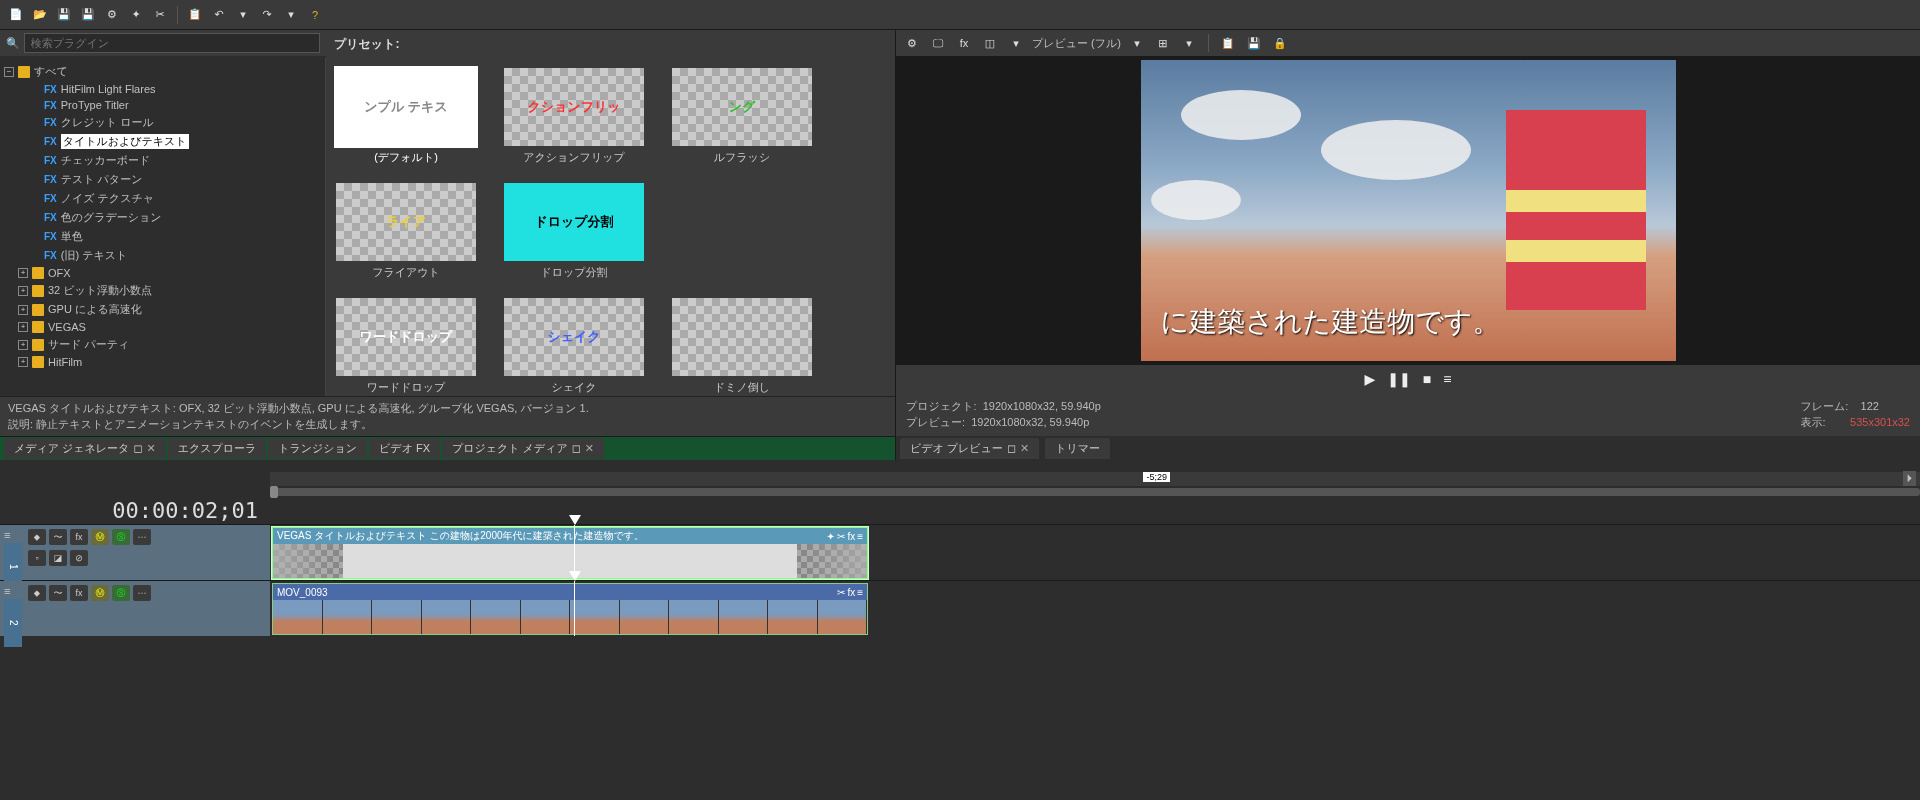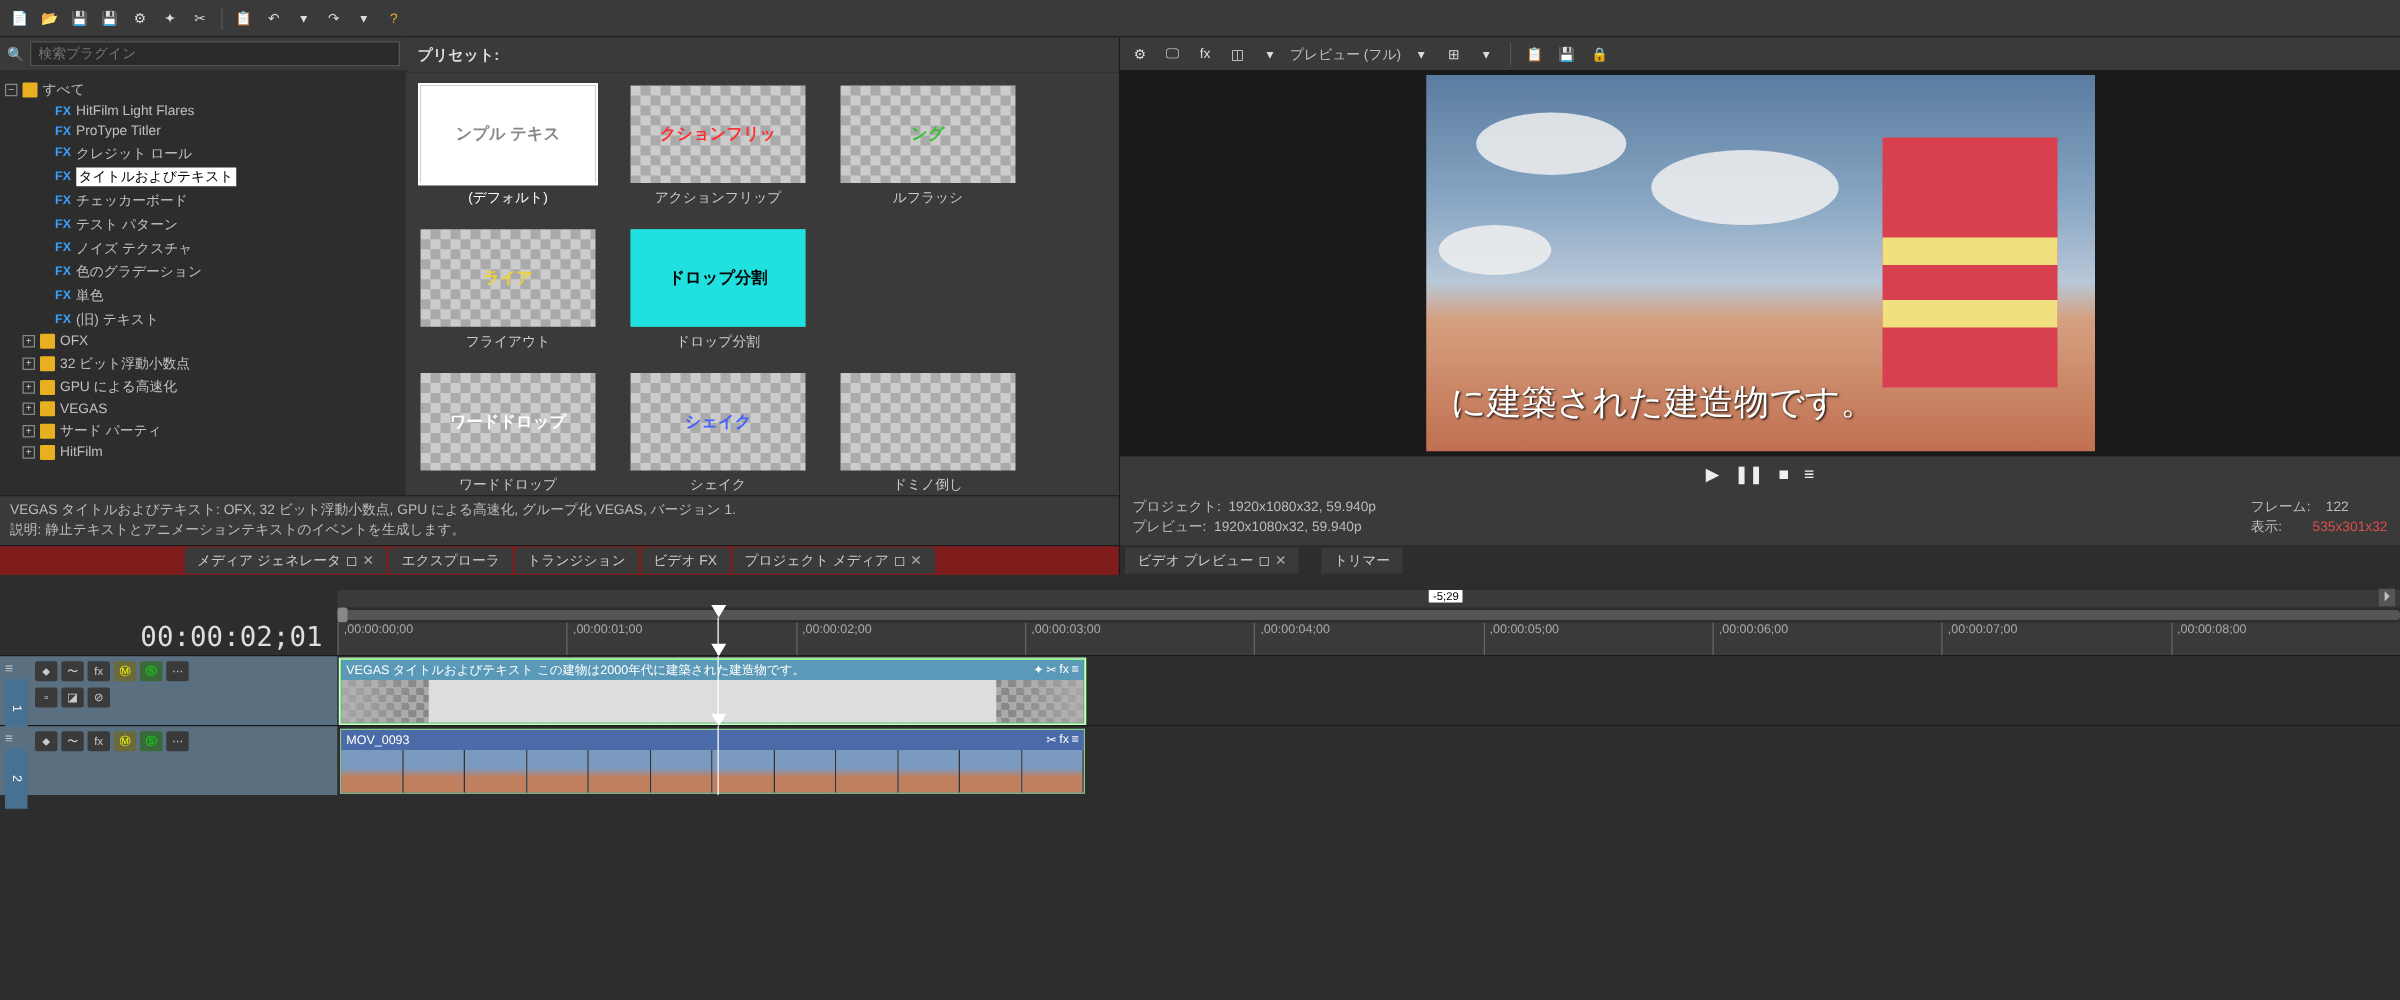--- a/index.html
+++ b/index.html
@@ -30,40 +30,40 @@
 .presets-grid { flex: 1; background: #3a3a3a; padding: 10px; overflow-y: auto; position: relative; }
 .preset-row { display: flex; gap: 28px; margin-bottom: 18px; }
 .preset-item { width: 140px; text-align: center; cursor: pointer; }
 .preset-thumb { width: 140px; height: 78px; background: repeating-conic-gradient(#aaa 0 25%, #ccc 0 50%) 0 0/16px 16px; display: flex; align-items: center; justify-content: center; font-size: 13px; font-weight: bold; position: relative; overflow: hidden; }
 .preset-item.sel .preset-thumb { background: #fff; outline: 2px solid #fff; }
 .preset-name { margin-top: 4px; font-size: 11px; color: #ccc; }
 .preset-item.sel .preset-name { color: #fff; }
 
 .desc-strip { background: #3a3a3a; padding: 4px 8px; font-size: 11px; color: #bbb; border-top: 1px solid #222; line-height: 1.4; }
 
-.tabs-row { height: 24px; background: #7f1d1d; display: flex; align-items: center; gap: 2px; padding: 0 4px; border-top: 1px solid #1a1a1a; justify-content: center; }
+.tabs-row { height: 24px; background: #14532d; display: flex; align-items: center; gap: 2px; padding: 0 4px; border-top: 1px solid #1a1a1a; }
 .tab { padding: 3px 10px; background: #3a3a3a; color: #ccc; cursor: pointer; font-size: 11px; border-radius: 2px 2px 0 0; display: flex; gap: 4px; align-items: center; }
 .tab-x { color: #aaa; cursor: pointer; }
 
 .preview-toolbar { height: 26px; background: #3a3a3a; display: flex; align-items: center; padding: 0 6px; gap: 6px; }
 .preview-area { flex: 1; background: #1a1a1a; display: flex; align-items: center; justify-content: center; position: relative; }
 .preview-frame { width: 535px; height: 301px; background: linear-gradient(180deg, #5a7ca0 0%, #8ba8c5 35%, #b8c8d8 55%, #d5a080 65%, #c07050 100%); position: relative; overflow: hidden; }
 .cloud { position: absolute; background: #f0f0f0; border-radius: 50%; opacity: 0.85; }
 .building { position: absolute; right: 10px; top: 30px; width: 220px; height: 240px; }
 .bld-main { position: absolute; right: 20px; top: 20px; width: 140px; height: 200px; background: #d84050; }
 .bld-trim { position: absolute; right: 20px; top: 100px; width: 140px; height: 22px; background: #f0e080; }
 .bld-trim2 { position: absolute; right: 20px; top: 150px; width: 140px; height: 22px; background: #f0e080; }
 .preview-text { position: absolute; bottom: 20px; left: 20px; font-size: 28px; color: #fff; font-weight: 500; text-shadow: 1px 1px 2px #000; text-align: right; }
 .playback-bar { height: 28px; background: #3a3a3a; display: flex; align-items: center; justify-content: center; gap: 12px; }
 .play-btn { color: #eee; cursor: pointer; font-size: 14px; }
 .info-strip { background: #3a3a3a; padding: 6px 10px; font-size: 11px; display: flex; justify-content: space-between; color: #bbb; }
 .info-left div, .info-right div { line-height: 1.4; }
 .info-red { color: #d85050; }
 
-.bottom-tabs { height: 24px; background: #2d2d2d; display: flex; align-items: center; gap: 18px; padding: 0 4px; }
+.bottom-tabs { height: 24px; background: #2d2d2d; display: flex; align-items: center; gap: 6px; padding: 0 4px; }
 
 .timeline { background: #2d2d2d; }
 .tl-marker-bar { height: 14px; position: relative; background: #3a3a3a; margin-left: 270px; margin-top: 12px; }
 .tl-marker { position: absolute; background: #fff; color: #000; font-size: 9px; padding: 0 3px; right: 750px; }
 .tl-scrub { height: 8px; background: #555; margin-left: 270px; border-radius: 3px; position: relative; margin-top: 2px; margin-bottom: 2px; }
 .tl-scrub-thumb { position: absolute; left: 0; top: -2px; width: 8px; height: 12px; background: #888; border-radius: 2px; }
 
 .tl-header { display: flex; height: 26px; }
 .tl-time-display { width: 270px; text-align: right; padding-right: 12px; font-size: 22px; color: #ddd; font-family: monospace; line-height: 26px; background: #2d2d2d; }
 .tl-ruler { flex: 1; background: #3a3a3a; position: relative; display: flex; }
@@ -334,32 +334,20 @@
 <div class="timeline">
   <div class="tl-marker-bar">
     <span class="tl-marker">-5;29</span>
     <span style="position:absolute;right:4px;top:-1px;background:#555;padding:1px 4px;cursor:pointer">⏵</span>
   </div>
   <div class="tl-scrub">
       <div class="tl-scrub-thumb"></div>
     </div>
   <div class="tl-header">
     <div class="tl-time-display">00:00:02;01</div>
-    <div class="tl-ruler tl-wrap" id="ruler">
-    <div class="tl-tick">,00:00:00;00</div>
-        <div class="tl-tick">,00:00:01;00</div>
-        <div class="tl-tick">,00:00:02;00</div>
-        <div class="tl-tick">,00:00:03;00</div>
-        <div class="tl-tick">,00:00:04;00</div>
-        <div class="tl-tick">,00:00:05;00</div>
-        <div class="tl-tick">,00:00:06;00</div>
-        <div class="tl-tick">,00:00:07;00</div>
-        <div class="tl-tick">,00:00:08;00</div>
-        <div class="playhead" style="top:-4px"></div>
-      </div>
   </div>
 
   <div class="tl-track">
     <div class="tl-track-head">
       <div style="display:flex;flex-direction:column;gap:2px">
           <span style="color:#ccc">≡</span>
           <div class="track-num">1</div>
         </div>
       <div class="track-controls">
         <span class="tc-btn">⬥</span>

